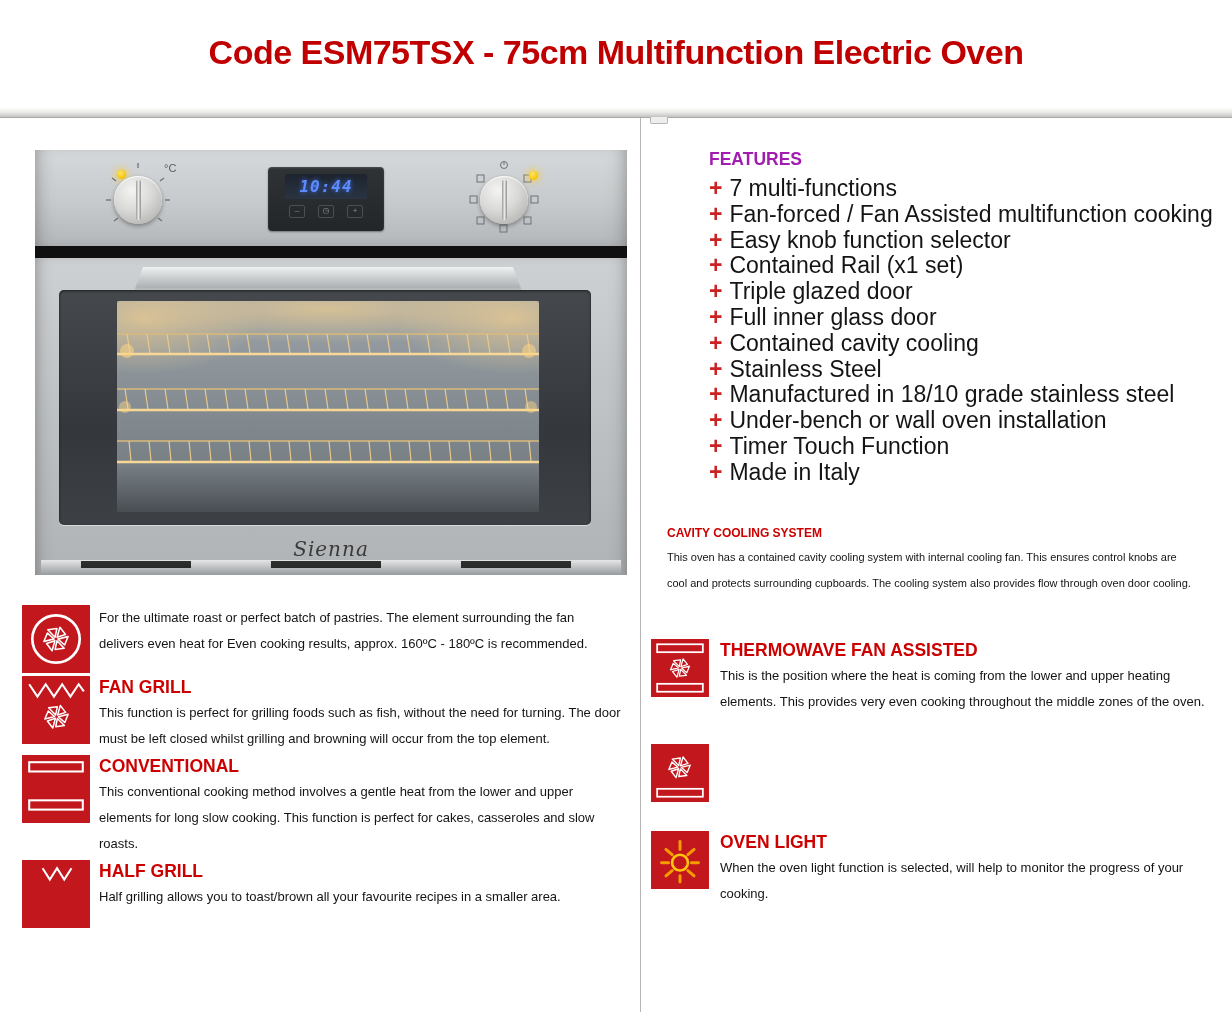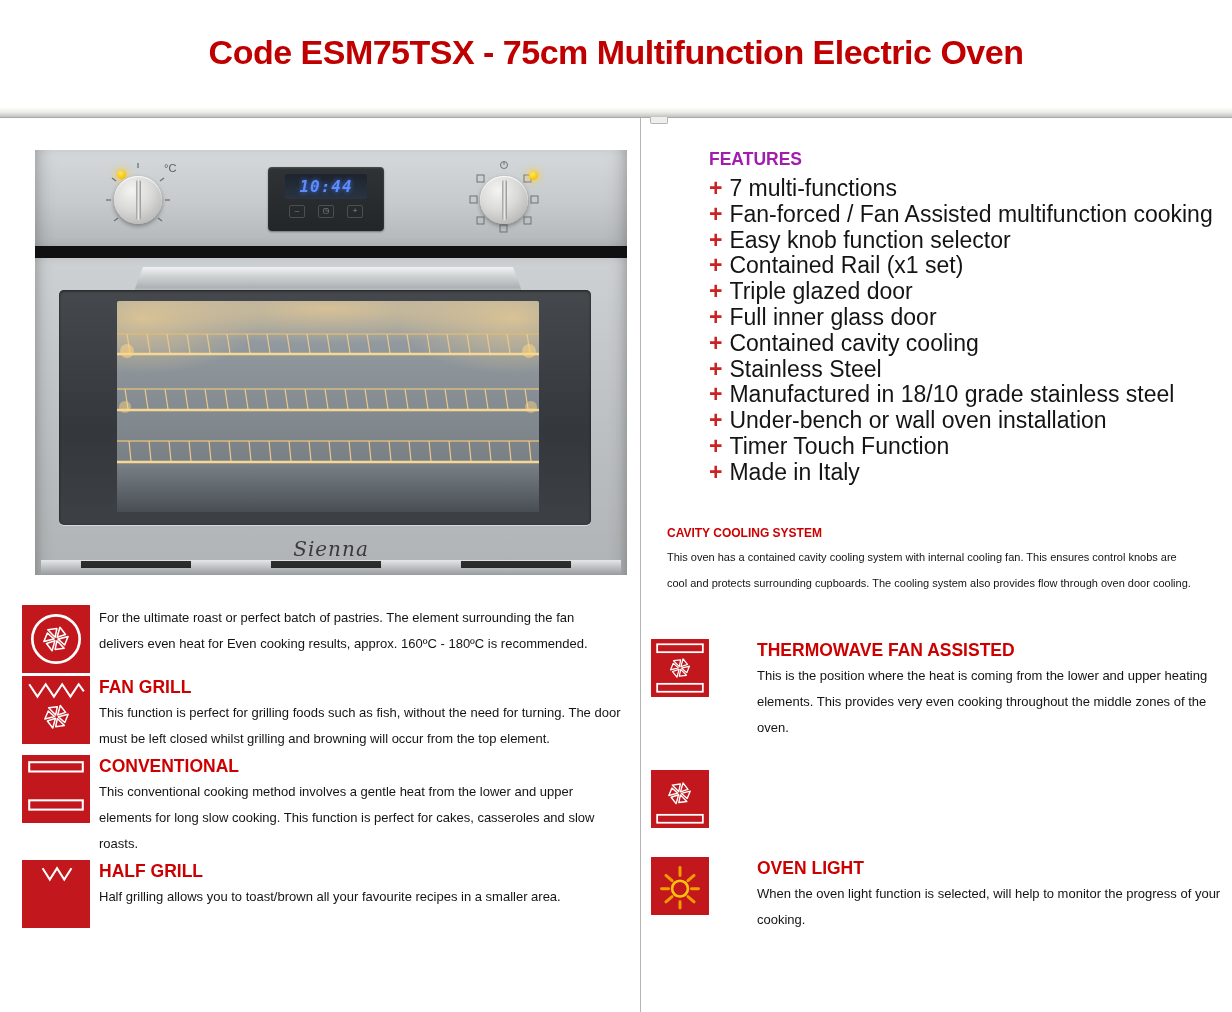--- a/index.html
+++ b/index.html
@@ -107,21 +107,21 @@
   
   .features{margin:31px 0 0 68px;}
   .features-heading{font-size:17.5px;font-weight:bold;color:#a21caf;margin:0 0 6px 0;}
   .features-list{list-style:none;margin:0;padding:0;}
   .features-list li{font-size:23px;line-height:25.8px;color:#141414;}
   .plus{color:#cc2222;font-weight:bold;margin-right:7px;}
   .cavity{margin:40px 0 0 26px;width:530px;}
   .cavity-heading{font-size:12px;font-weight:bold;color:#cc0000;margin:8px 0 4px 0;}
   .cavity-body{font-size:11px;line-height:26px;margin:0;color:#141414;}
   .right-functions{margin:43px 0 0 10px;width:575px;}
-  .right-functions .fn-block{margin-bottom:29px;gap:37px;}
+  .right-functions .fn-block{margin-bottom:29px;}
   .right-functions .fn-body{max-width:500px;}
 </style>
 </head>
 <body>
 
 <svg width="0" height="0" style="position:absolute" aria-hidden="true">
   <defs>
     <symbol id="fan" viewBox="-12 -12 24 24">
       <g stroke="#fff" stroke-width="1.4" fill="none" stroke-linejoin="round">
         <path d="M1,-1.5 L3.5,-10.5 L8.5,-4 Z"></path>

